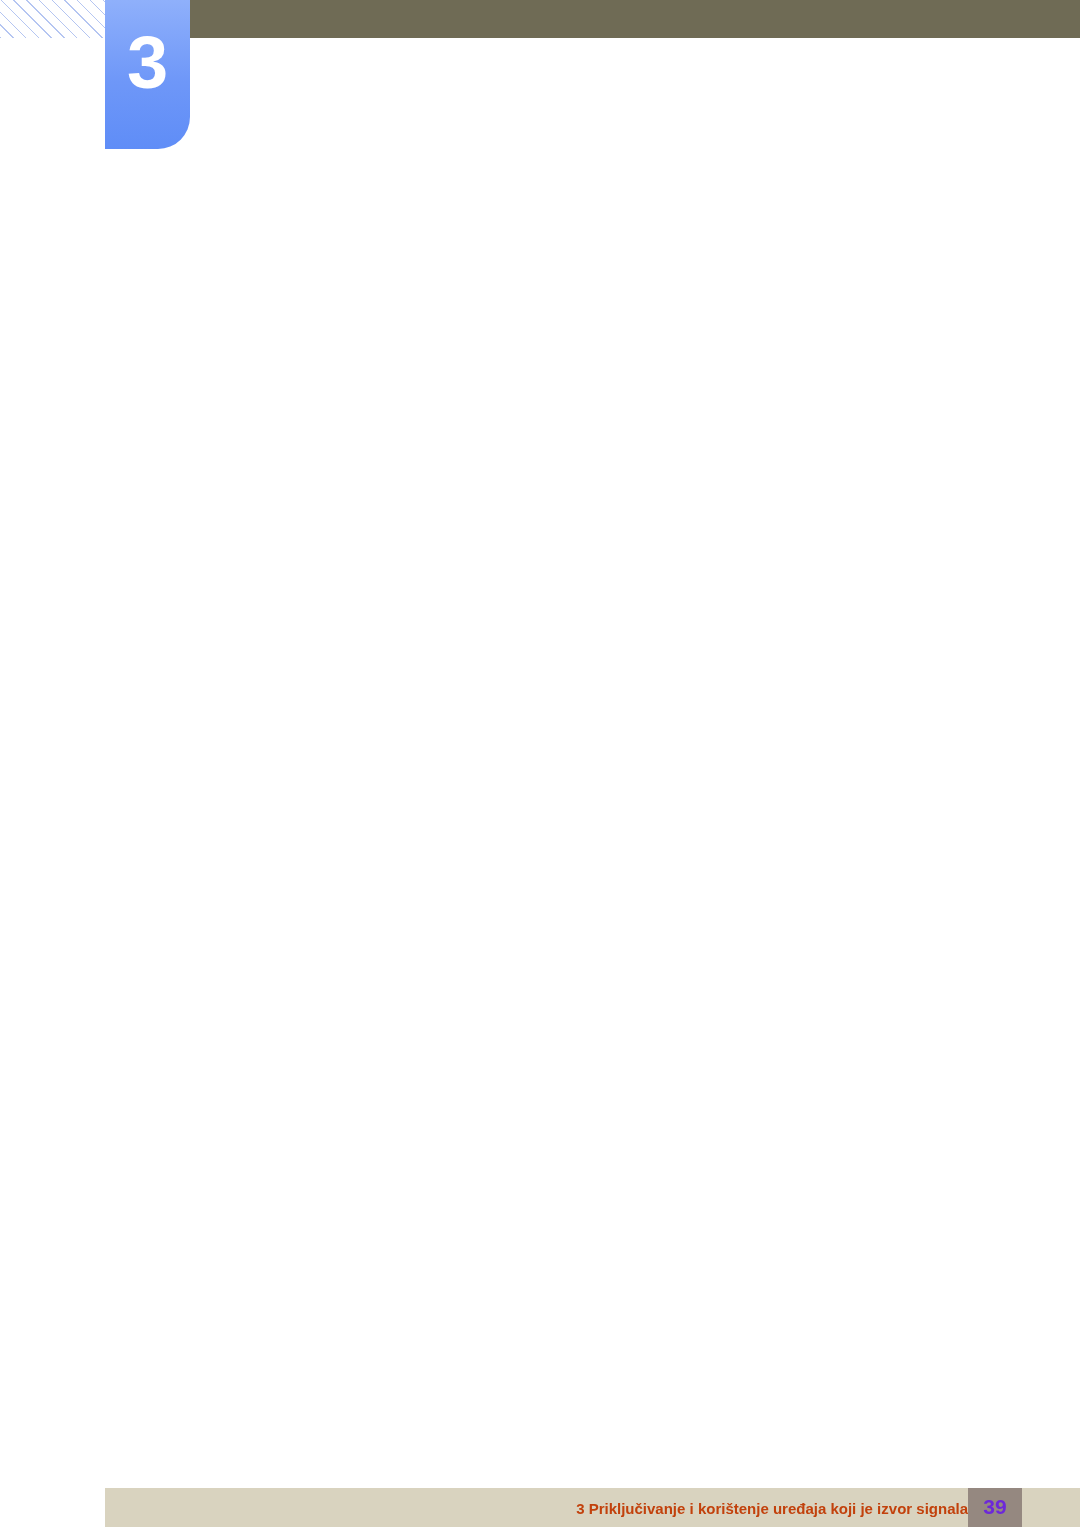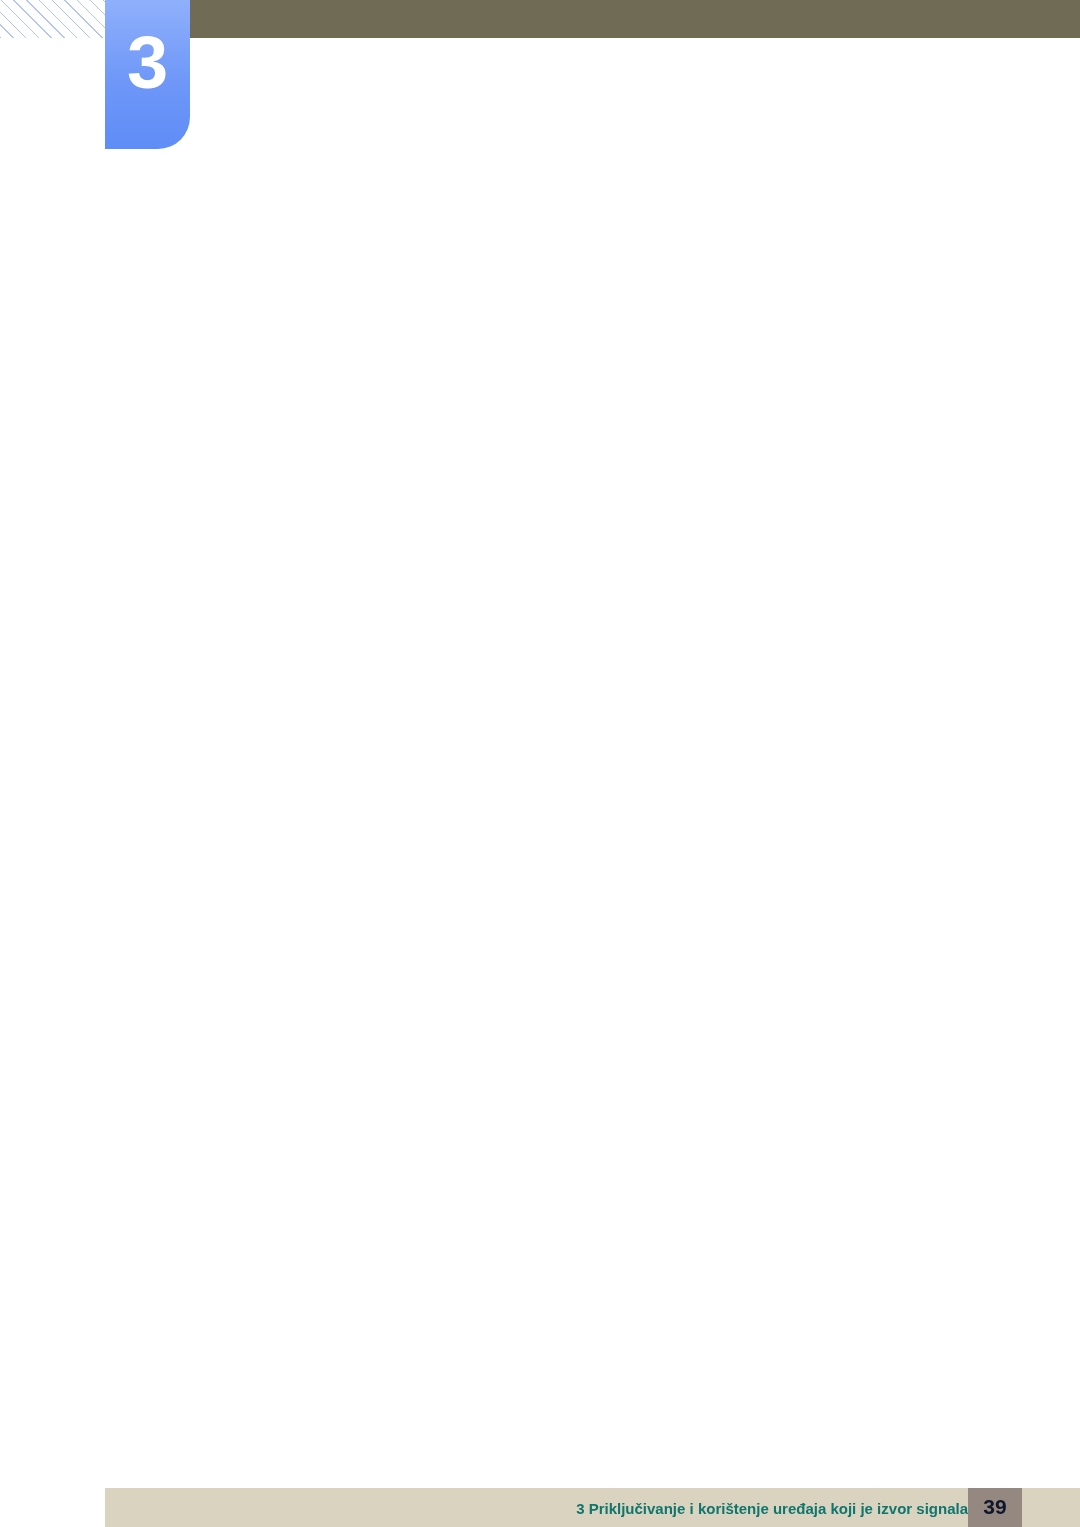--- a/index.html
+++ b/index.html
@@ -18,23 +18,23 @@
     border-bottom-right-radius:32px;
     background:linear-gradient(180deg,#8fb0fb 0%,#6e97f8 55%,#5f8df7 100%);}
   .chapnum{position:absolute;left:0;top:26px;width:85px;text-align:center;color:#fff;
     font-size:74px;font-weight:700;line-height:1;font-family:"Liberation Sans",sans-serif;}
 
   .chaptitle{position:absolute;left:222px;top:40px;width:780px;color:#1b62ef;
     font-size:30px;font-weight:700;line-height:1.32;}
 
   
   .footbar{position:absolute;left:105px;bottom:0;right:0;height:39px;background:#d9d3bf;}
-  .foottxt{position:absolute;right:112px;bottom:10px;color:#0f766e;font-size:15px;font-weight:700;}
+  .foottxt{position:absolute;right:112px;bottom:10px;color:#c2410c;font-size:15px;font-weight:700;}
   .pagebadge{position:absolute;left:968px;bottom:0;width:54px;height:39px;background:#958880;}
-  .pagenum{position:absolute;left:968px;bottom:8px;width:54px;text-align:center;color:#0f172a;font-size:21px;font-weight:700;}
+  .pagenum{position:absolute;left:968px;bottom:8px;width:54px;text-align:center;color:#6d28d9;font-size:21px;font-weight:700;}
 </style>
 </head>
 <body>
 
 <div class="page">
   <div class="hatch"></div>
   <div class="olivebar"></div>
   <div class="chaptab">
     <div class="chapnum">3</div>
   </div>

